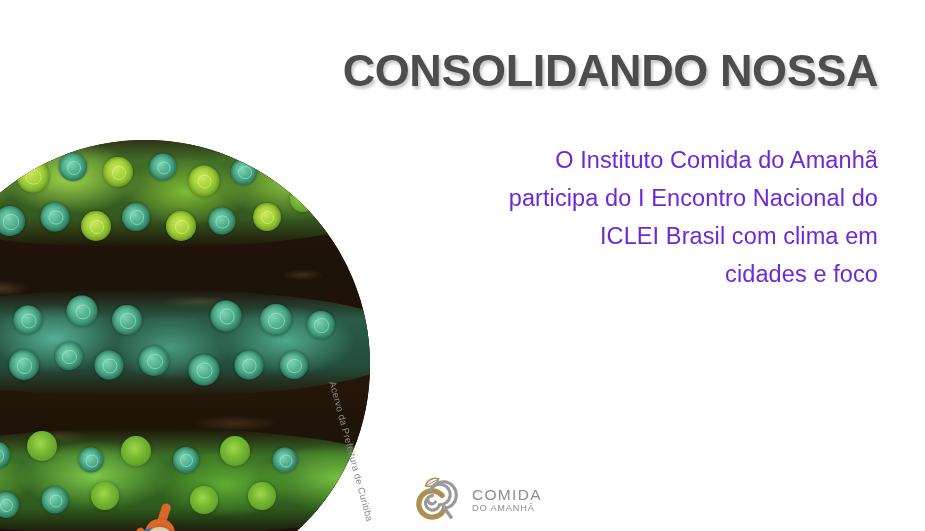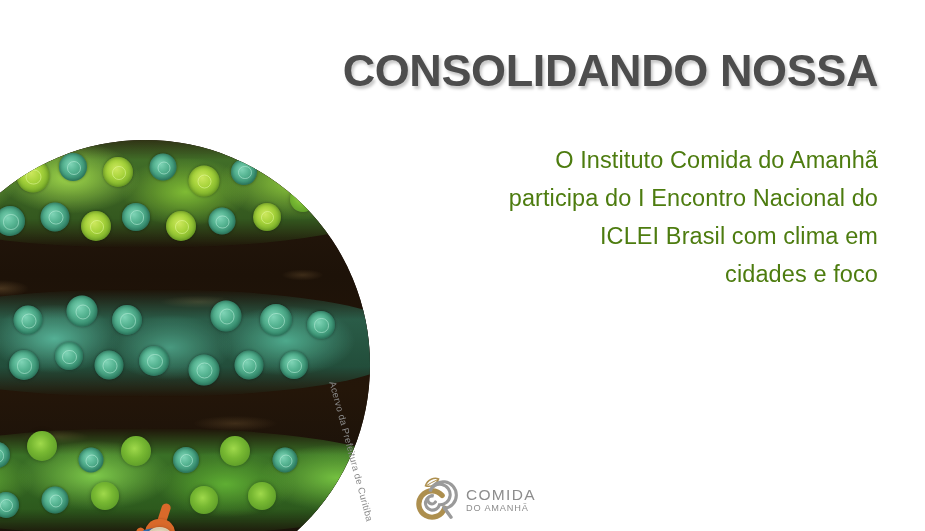--- a/index.html
+++ b/index.html
@@ -204,33 +204,33 @@
     text-shadow: 2px 3px 3px rgba(0,0,0,.22);
   }
   .title .tline { display: block; }
 
   .subtitle {
     margin: 0;
     padding-top: 44px;
     font-size: 23.5px;
     line-height: 1.62;
     font-weight: 300;
-    color: #4d7c0f;
+    color: #6d28d9;
     letter-spacing: .1px;
   }
   .subtitle .sline { display: block; }
 
   
   .logo {
     position: absolute;
     left: 411px;
     bottom: 6px;
     display: flex;
     align-items: center;
-    gap: 7px;
+    gap: 13px;
   }
   .logo-mark { width: 48px; height: 50px; display: block; }
   .logo-text { line-height: 1; }
   .logo-name {
     display: block;
     font-size: 15.5px;
     letter-spacing: 1.3px;
     color: #8d8d8d;
     font-weight: 400;
   }

